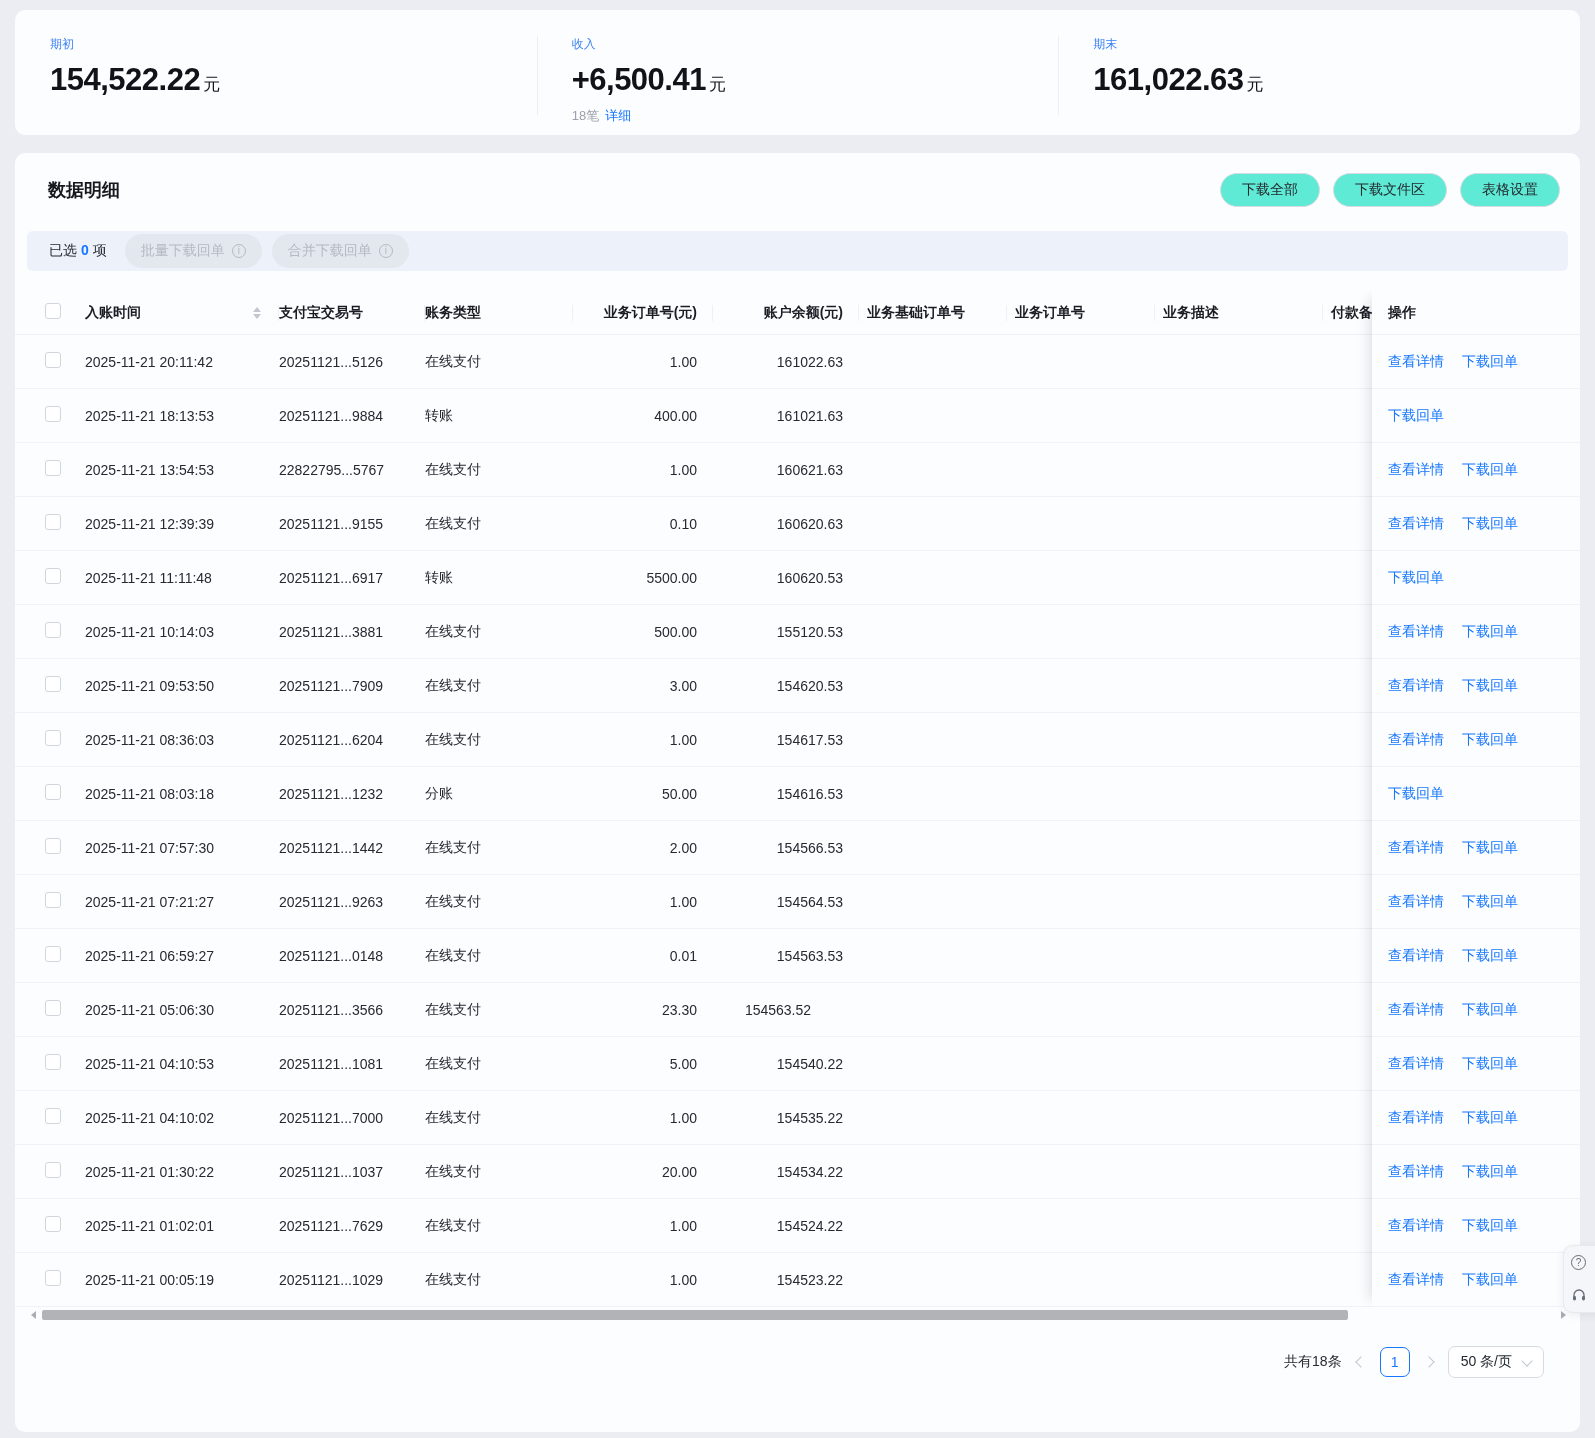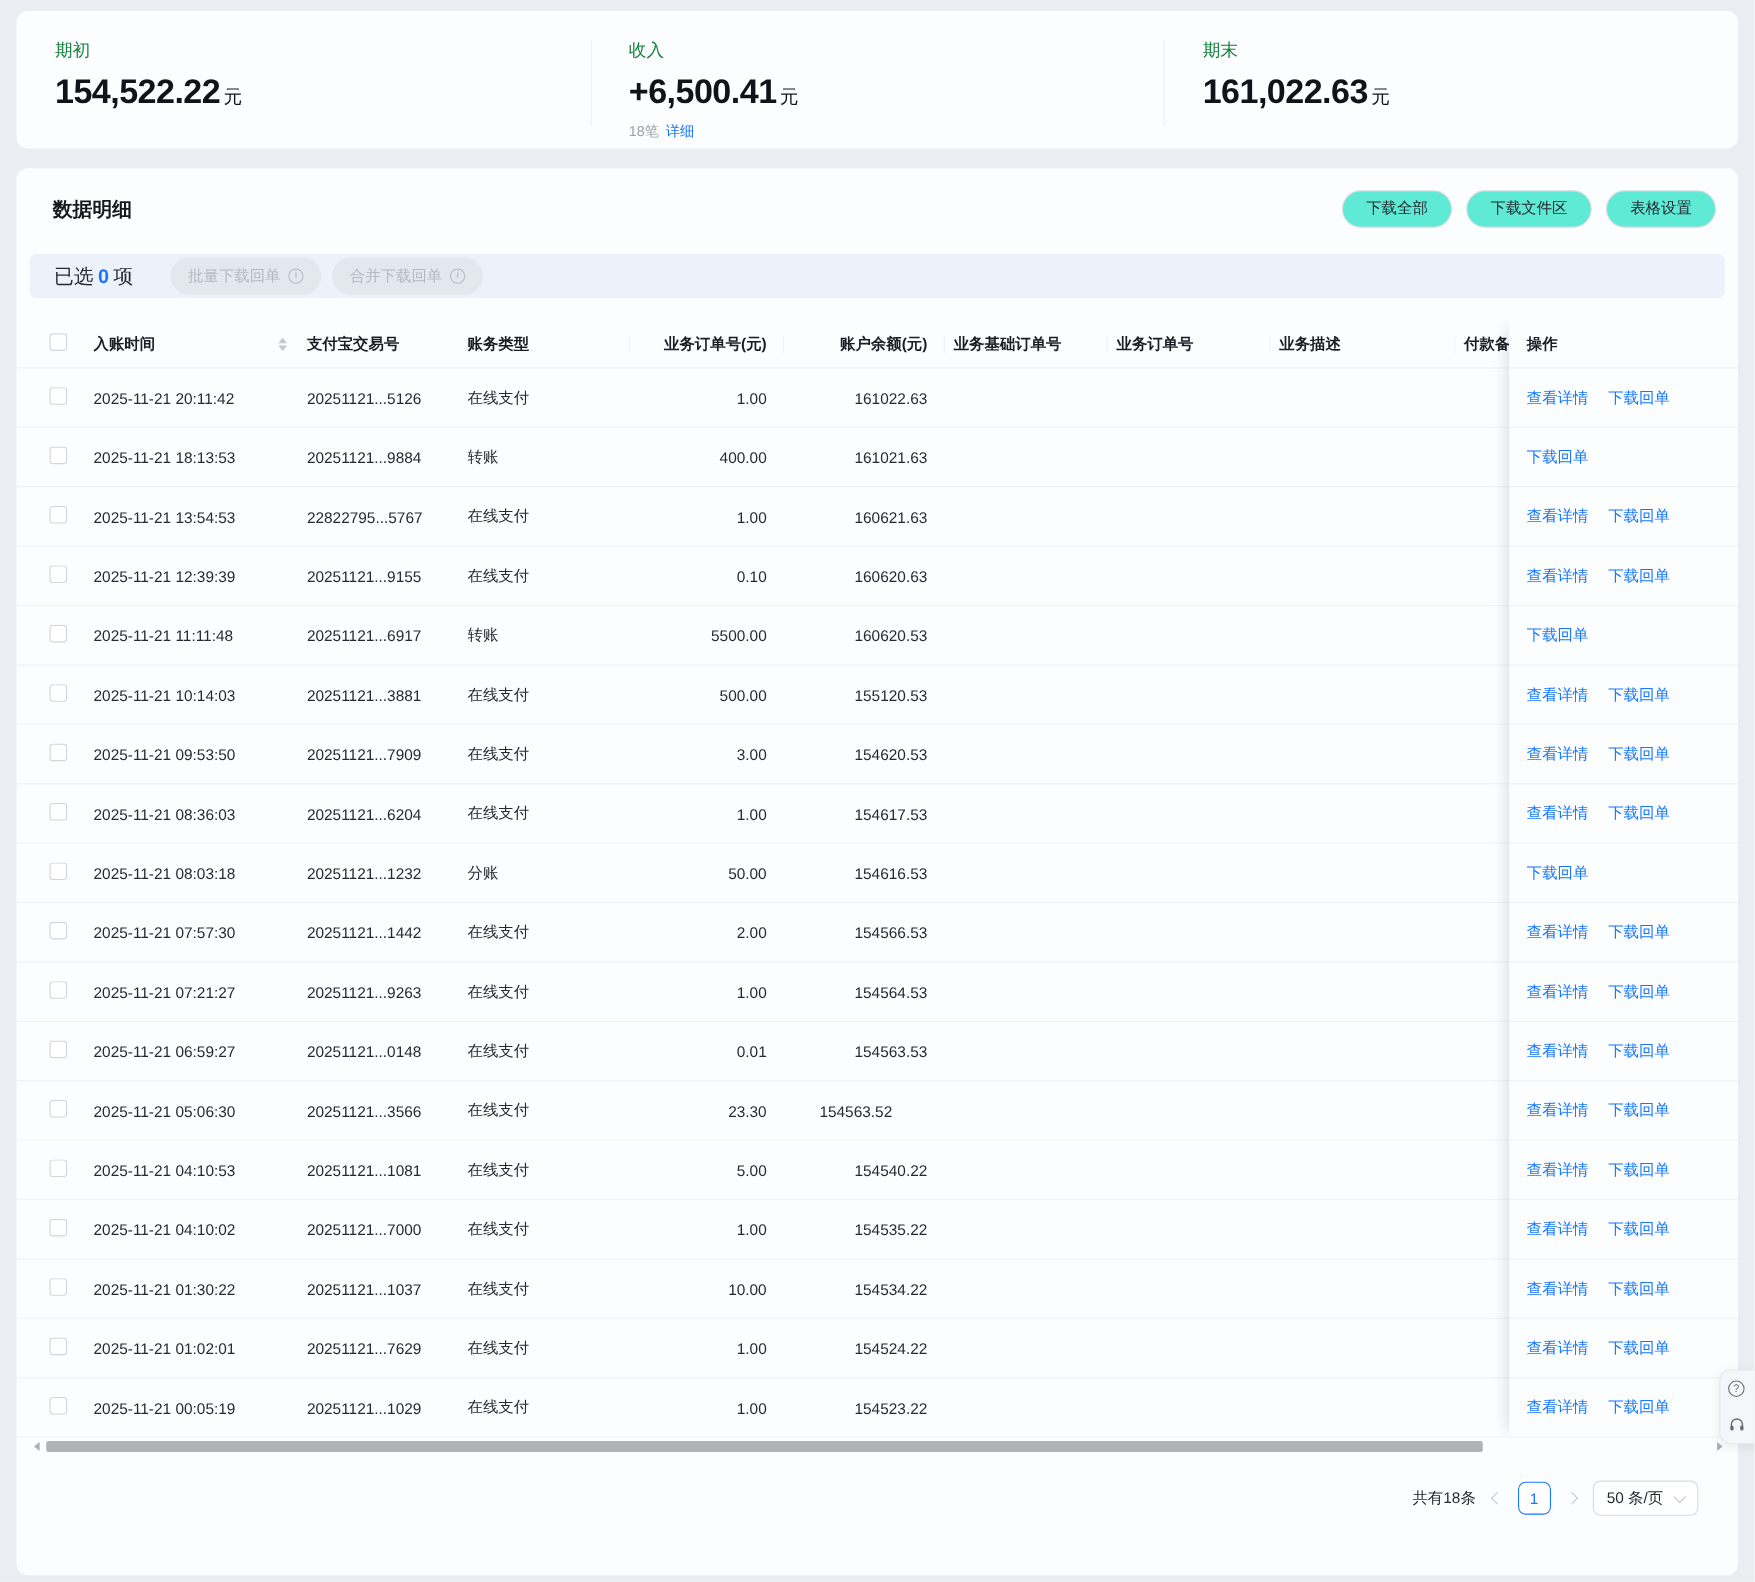--- a/index.html
+++ b/index.html
@@ -8,35 +8,35 @@
     background:#ebedf2;
     font-family:"Liberation Sans","DejaVu Sans",sans-serif;
     color:#252a31; overflow:hidden; position:relative; font-size:14px;
   }
   .card { position:absolute; background:#fcfdfe; border-radius:10px; }
 
   
   #summary-card { left:15px; top:10px; width:1565px; height:125px; display:flex; }
   .sum-col { flex:1; padding:26px 0 0 35px; position:relative; }
   .sum-col.divided::before { content:''; position:absolute; left:0; top:26px; bottom:20px; width:1px; background:#edeff3; }
-  .sum-label { font-size:16px; color:#15803d; }
+  .sum-label { font-size:12px; color:#3b82f6; }
   .sum-value { margin-top:9px; font-size:31px; font-weight:700; letter-spacing:-0.5px; color:#101419; }
   .sum-unit { font-size:17px; font-weight:400; margin-left:3px; }
   .sum-sub { margin-top:9px; font-size:13px; color:#9ba1aa; }
   .sum-sub .sub-link { color:#1677ff; margin-left:6px; text-decoration:none; cursor:pointer; }
 
   
   #data-card { left:15px; top:153px; width:1565px; height:1279px; }
   .panel-head { display:flex; justify-content:space-between; align-items:center; padding:20px 20px 0 33px; }
   .panel-title { font-size:18px; font-weight:700; color:#15181d; }
   .head-btns { display:flex; }
   .pill-btn { border:1px solid #d8dbe2; background:#5eead4; border-radius:999px; padding:7px 21px; font-size:14px; color:#252a31; margin-left:13px; cursor:pointer; font-family:inherit; }
 
   .selection-bar { margin:24px 12px 0 12px; height:40px; background:#edf1fa; border-radius:6px; display:flex; align-items:center; padding:0 12px; }
-  .sel-text { font-size:18px; color:#252a31; margin:0 24px 0 10px; }
+  .sel-text { font-size:14px; color:#252a31; margin:0 8px 0 10px; }
   .sel-count { color:#1677ff; font-weight:700; padding:0 4px; }
   .disabled-btn { background:#e3e7ee; color:#b5bac3; border:none; border-radius:999px; padding:8px 16px; font-size:14px; margin-left:10px; display:inline-flex; align-items:center; gap:7px; cursor:not-allowed; font-family:inherit; }
   .info-icon { width:14px; height:14px; border:1px solid currentColor; border-radius:50%; font-size:10px; line-height:12px; display:inline-flex; align-items:center; justify-content:center; font-style:normal; }
 
   
   .table-wrap { position:relative; margin-top:20px; overflow:hidden; }
   .thead-row, .tr { display:flex; align-items:center; padding-left:22px; width:1610px; }
   .thead-row { height:44px; border-bottom:1px solid #f0f1f5; font-weight:700; color:#1a1e24; }
   .tr { height:54px; border-bottom:1px solid #f1f2f6; }
   .th, .td { flex:none; padding-right:16px; white-space:nowrap; overflow:hidden; }
@@ -314,21 +314,21 @@
           <div class="td" style="width: 148px; padding-left: 8px;"></div>
           <div class="td" style="width: 148px; padding-left: 8px;"></div>
           <div class="td" style="width: 168px; padding-left: 8px;"></div>
           <div class="td" style="width: 250px; padding-left: 8px;"></div>
         </div>
         <div class="tr">
           <div class="td col-check"><span class="checkbox"></span></div>
           <div class="td" style="width: 194px;">2025-11-21 01:30:22</div>
           <div class="td" style="width: 146px;">20251121...1037</div>
           <div class="td" style="width: 148px;">在线支付</div>
-          <div class="td" style="width: 140px; text-align: right;">10.00</div>
+          <div class="td" style="width: 140px; text-align: right;">20.00</div>
           <div class="td" style="width: 146px; text-align: right;">154534.22</div>
           <div class="td" style="width: 148px; padding-left: 8px;"></div>
           <div class="td" style="width: 148px; padding-left: 8px;"></div>
           <div class="td" style="width: 168px; padding-left: 8px;"></div>
           <div class="td" style="width: 250px; padding-left: 8px;"></div>
         </div>
         <div class="tr">
           <div class="td col-check"><span class="checkbox"></span></div>
           <div class="td" style="width: 194px;">2025-11-21 01:02:01</div>
           <div class="td" style="width: 146px;">20251121...7629</div>

